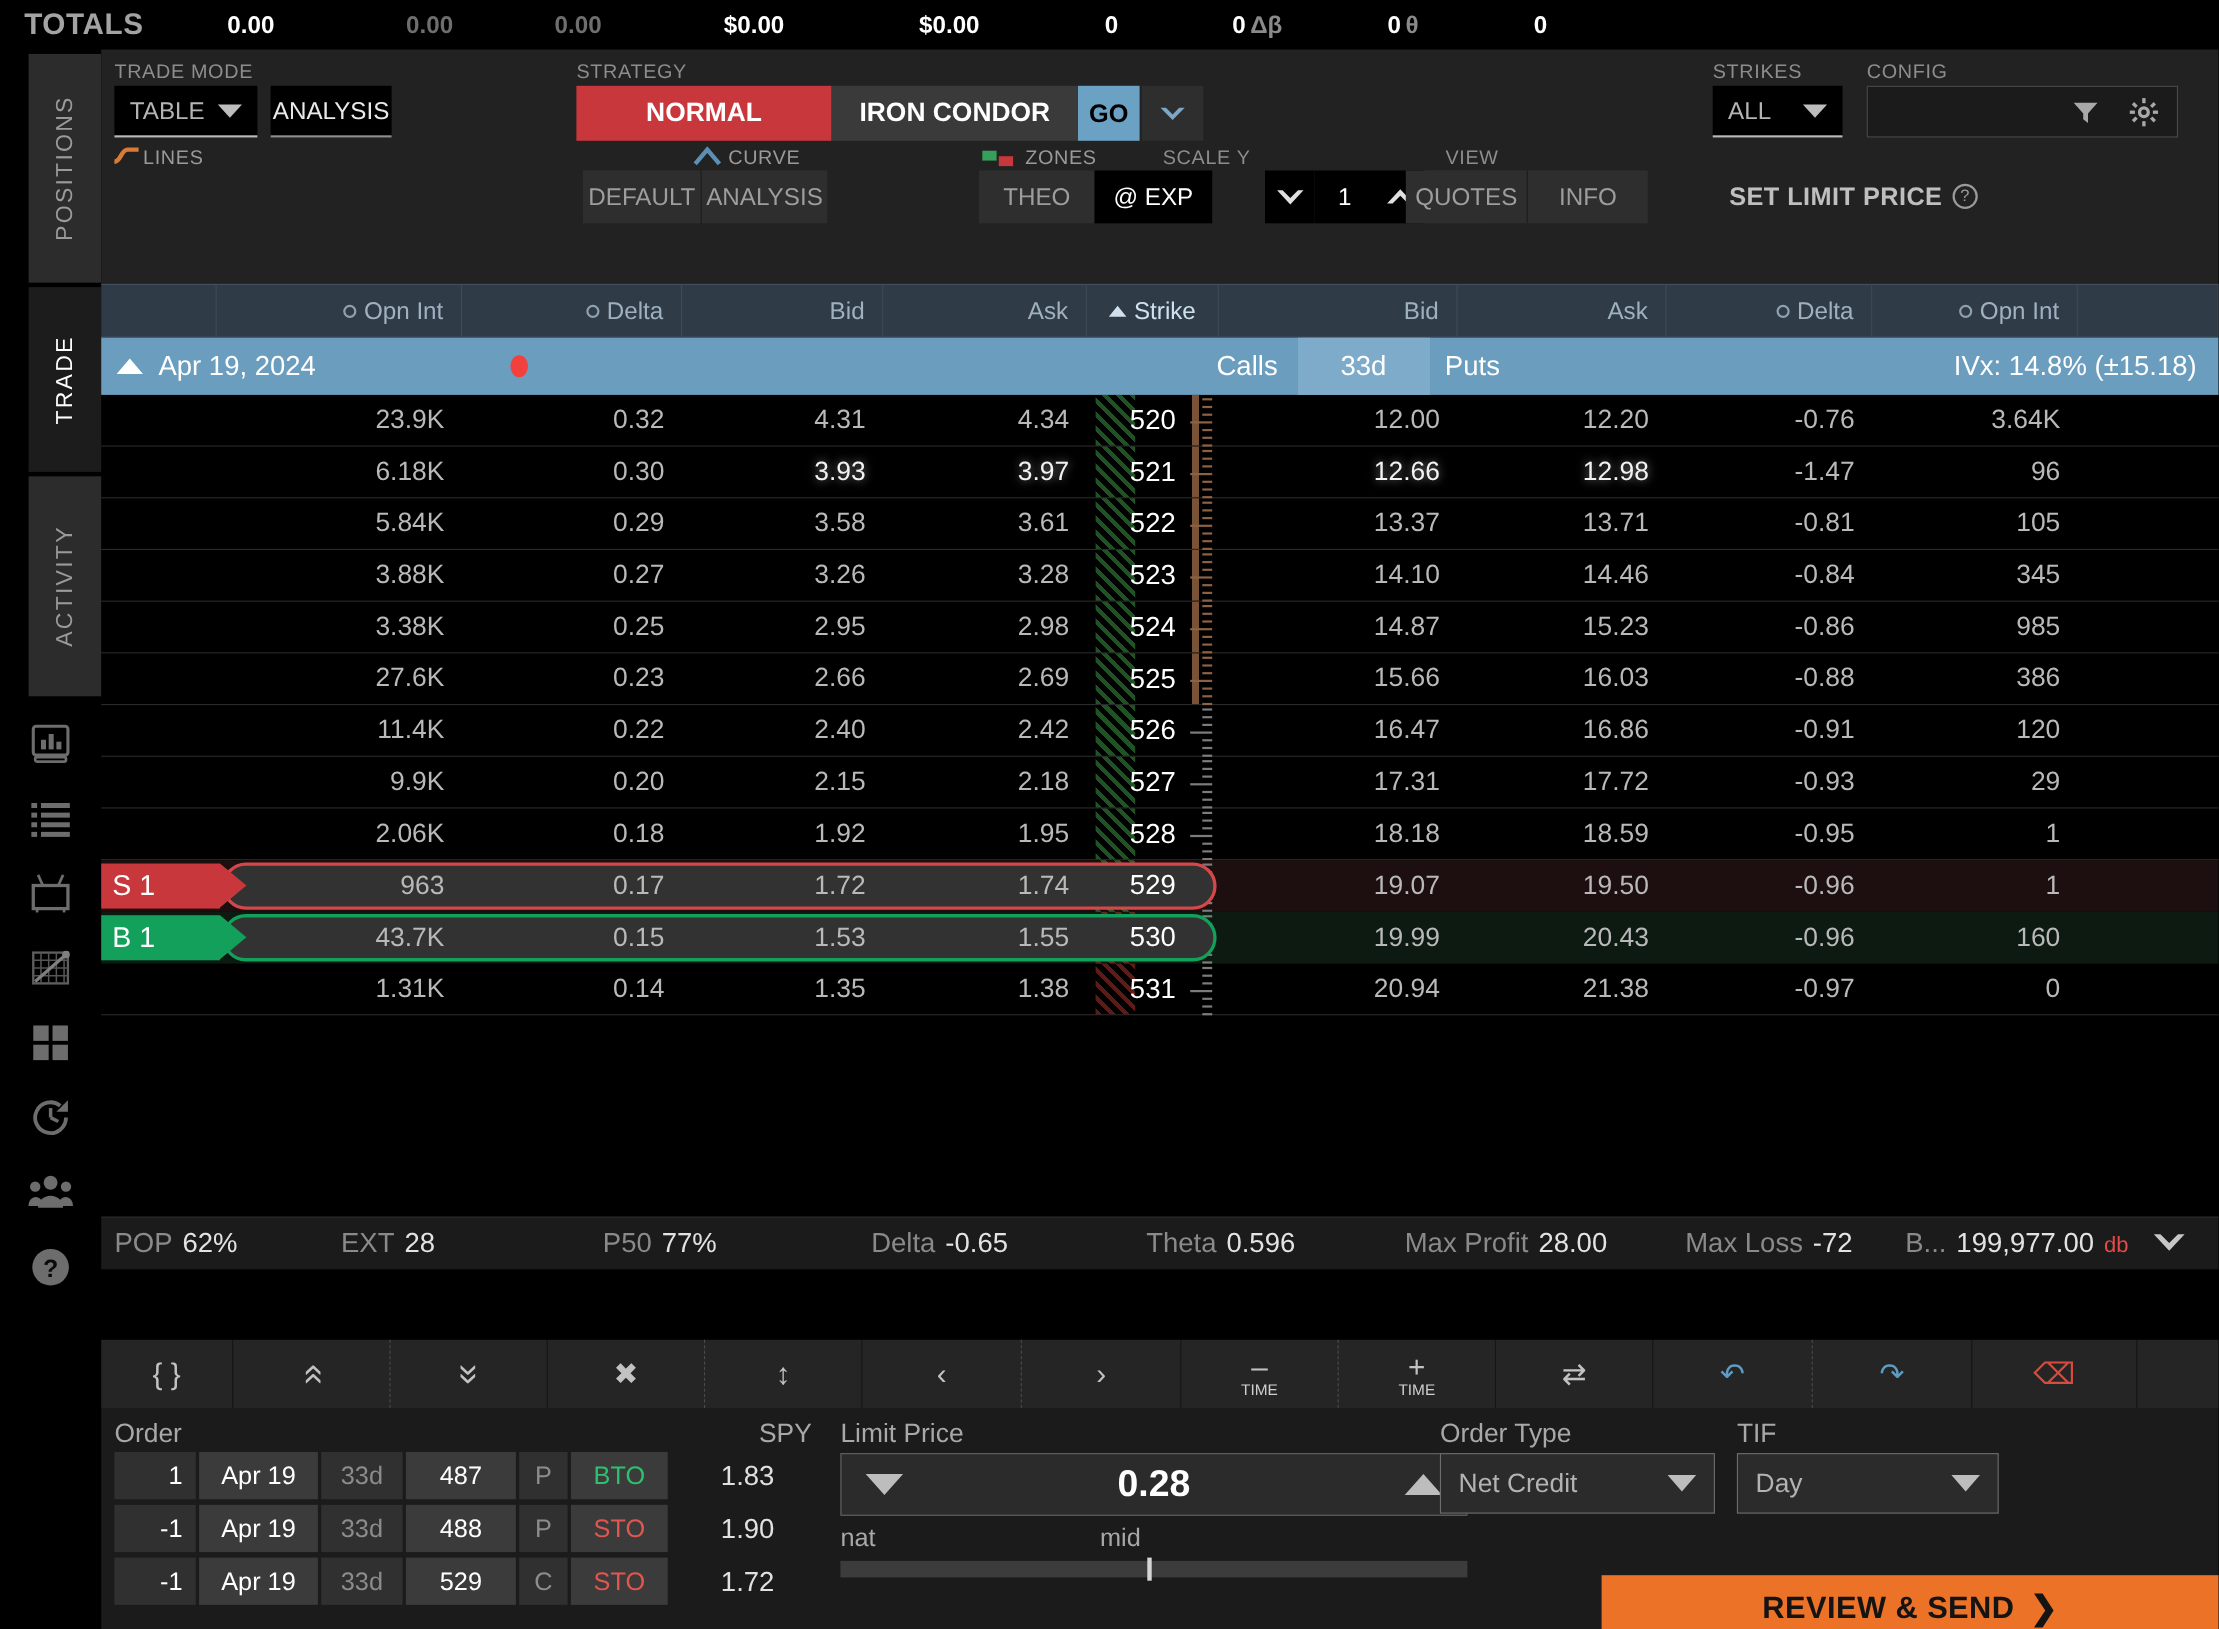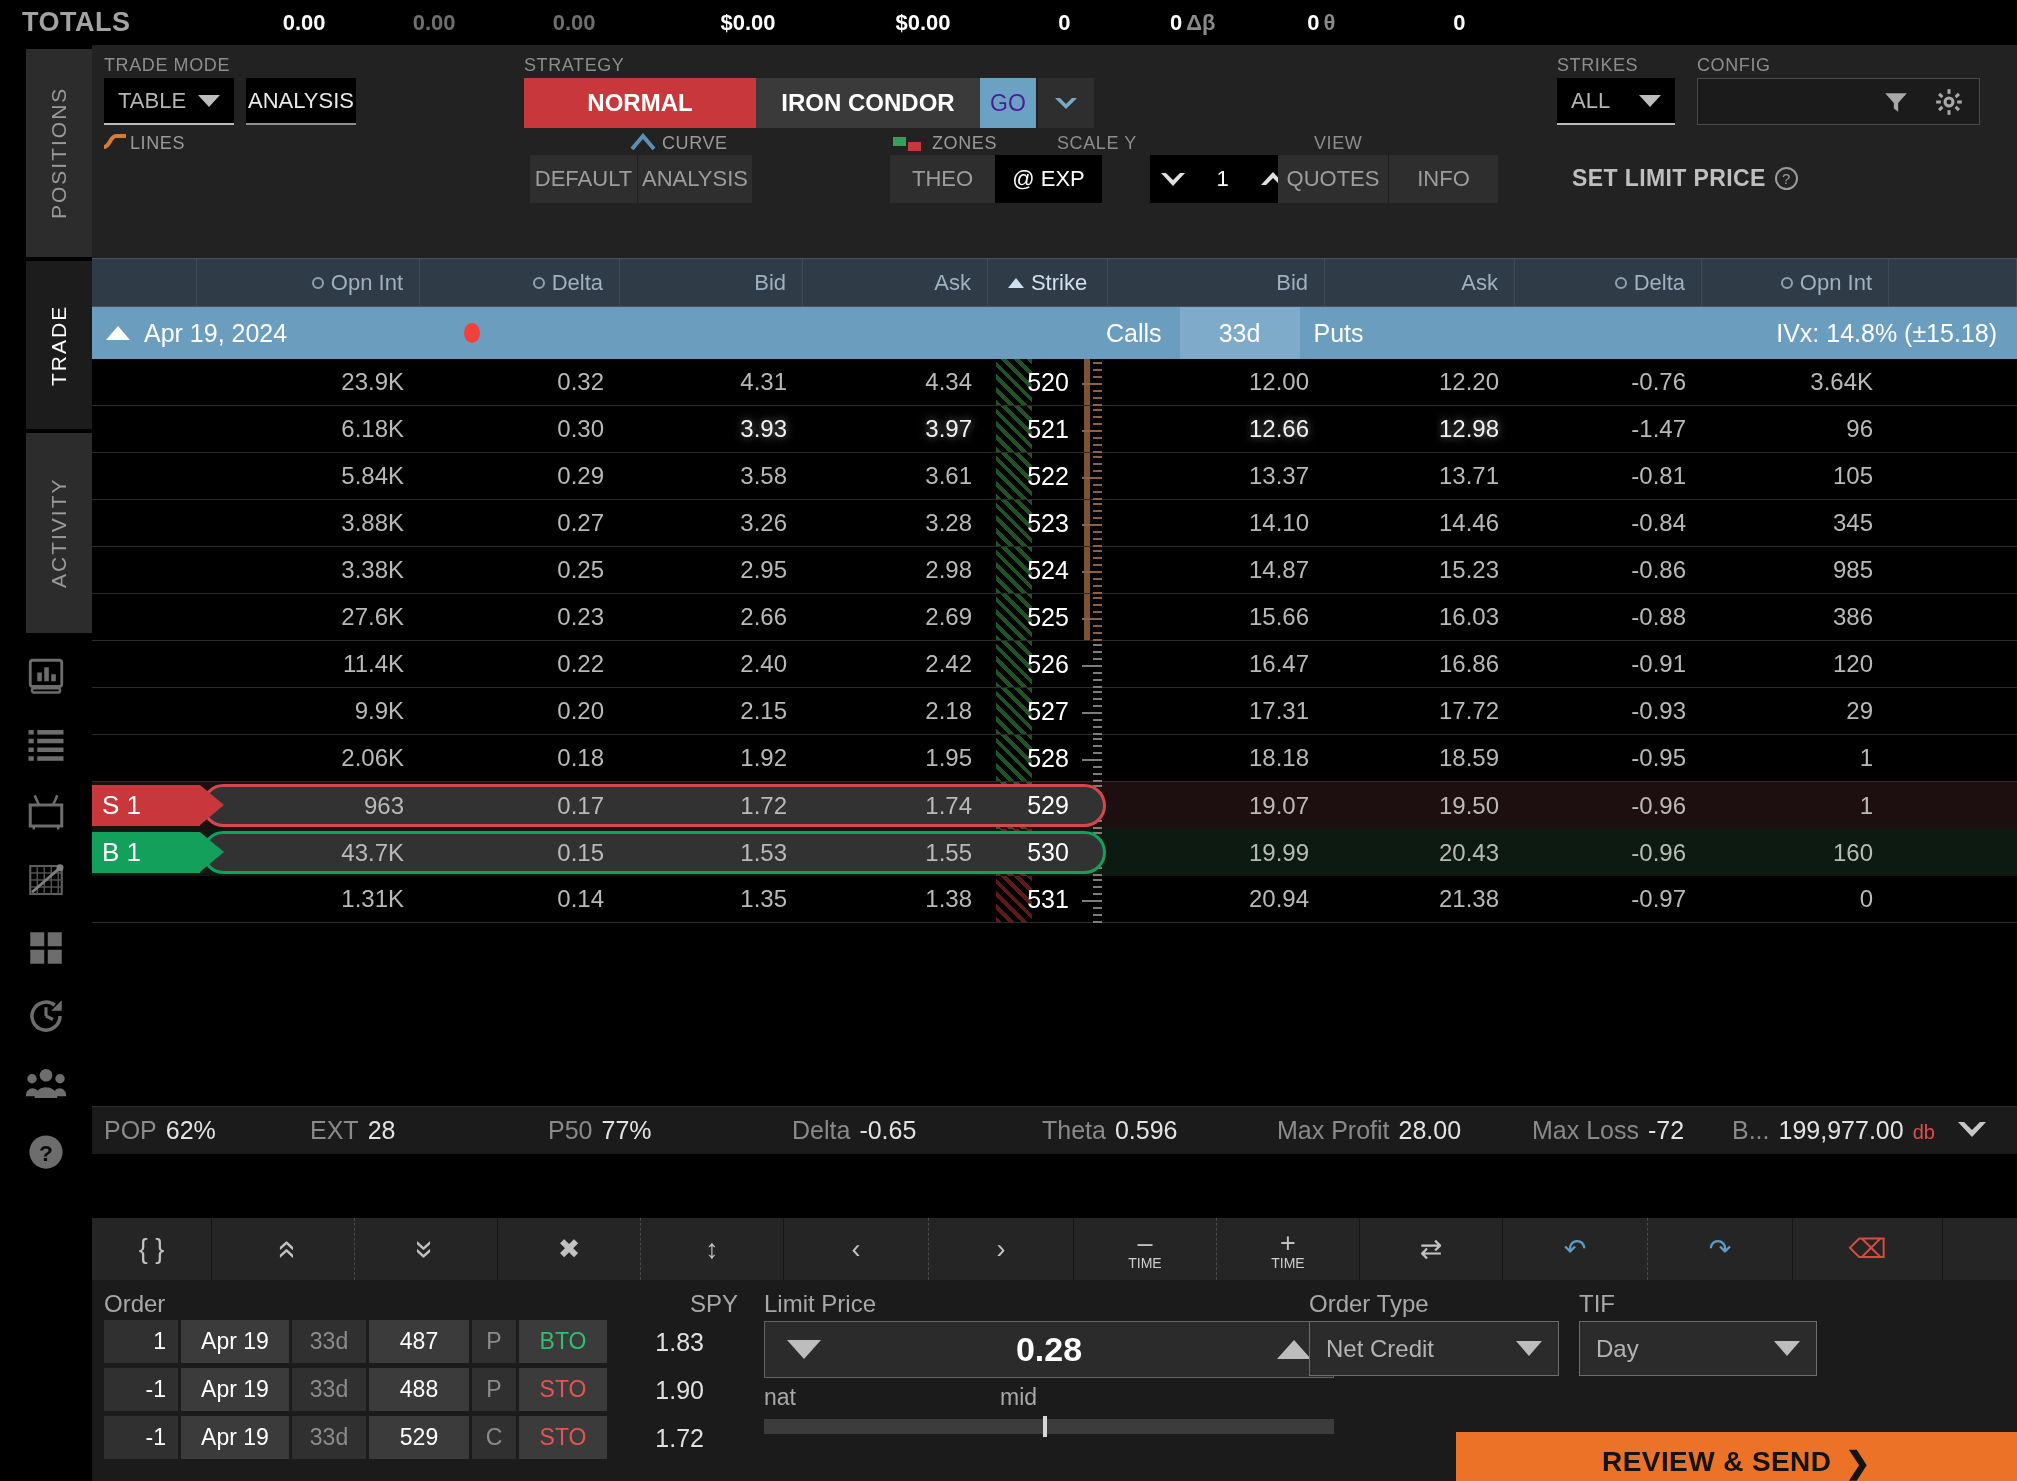--- a/index.html
+++ b/index.html
@@ -15,21 +15,21 @@
   
   .totals-bar {
     position: absolute; left: 0; top: 0; width: 2017px; height: 45px;
     background: #000; display: flex; align-items: center;
   }
   .totals-label {
     font-size: 27px; font-weight: bold; color: #a3a3a3;
     letter-spacing: .5px; margin-left: 22px;
   }
   .totals-vals { flex: 1; display: flex; align-items: center; }
-  .tv { font-size: 22px; font-weight: bold; text-align: right; }
+  .tv { font-size: 22px; font-weight: bold; text-align: center; }
   .tv.bright { color: #fff; }
   .tv.dim { color: #6e6e6e; }
   .tv .sym { color: #8a8a8a; font-weight: bold; margin-left: 4px; }
 
   
   .rail {
     position: absolute; left: 0; top: 45px; width: 92px; height: 1436px;
     background: #000;
   }
   .vtab {
@@ -66,21 +66,21 @@
   }
   .caret { width: 0; height: 0; border-left: 11px solid transparent;
            border-right: 11px solid transparent; border-top: 12px solid #bdbdbd; }
   .btn {
     position: absolute; display: flex; align-items: center; justify-content: center;
     font-size: 22px; color: #aeaeae; background: #2e2e2e; cursor: default;
   }
   .btn.dark { background: #000; color: #e9e9e9; border-bottom: 2px solid #8e8e8e; }
   .btn.red  { background: #c8373b; color: #fff; font-weight: bold; font-size: 24px; }
   .btn.grayst { background: #3a3a3a; color: #fff; font-weight: bold; font-size: 24px; }
-  .btn.blue { background: #6ba2c4; color: #4c1d95; font-weight: normal; font-size: 23px; }
+  .btn.blue { background: #6ba2c4; color: #000000; font-weight: bold; font-size: 23px; }
   .seg-wrap { position: absolute; display: flex; }
   .seg {
     display: flex; align-items: center; justify-content: center;
     font-size: 22px; color: #9d9d9d; background: #2e2e2e;
   }
   .seg.active { background: #000; color: #fff; }
   .set-limit {
     position: absolute; font-size: 23px; font-weight: bold; color: #bfbfbf;
     letter-spacing: .4px; display: flex; align-items: center; gap: 9px;
   }

